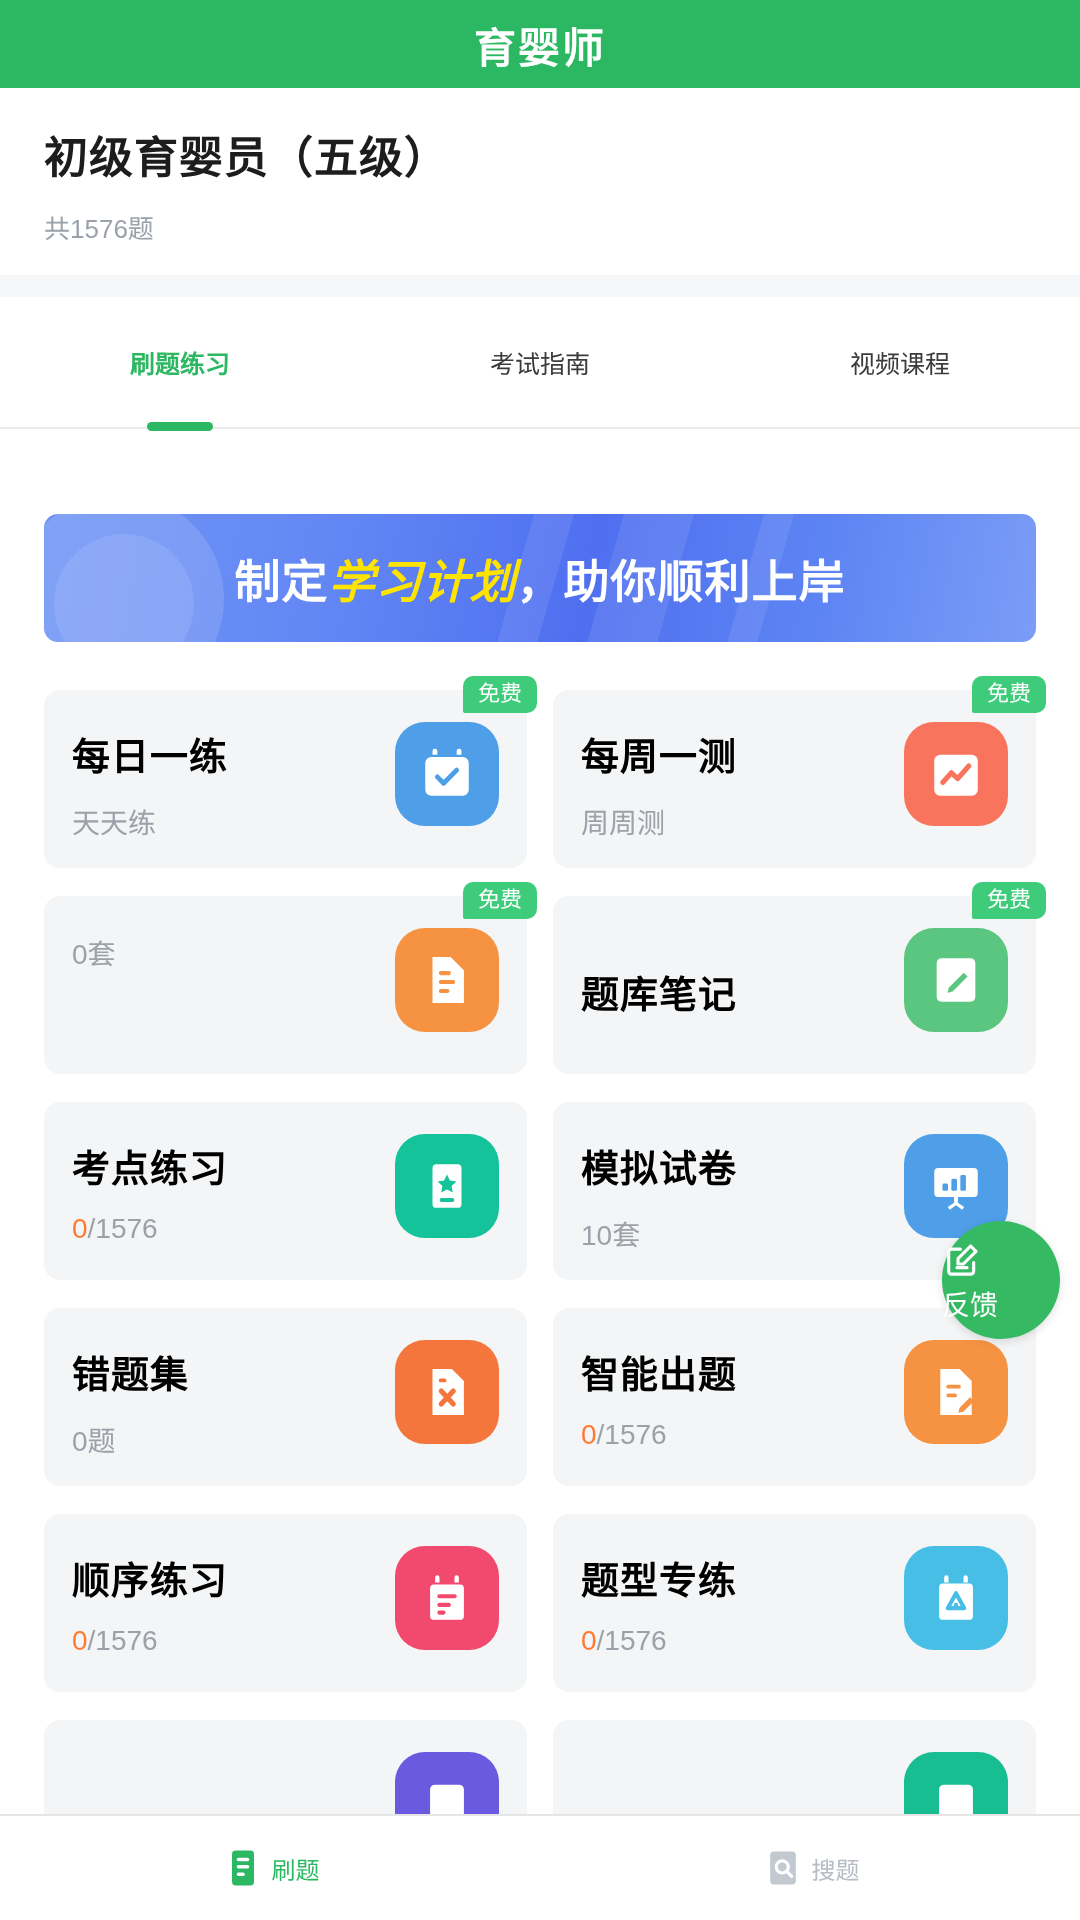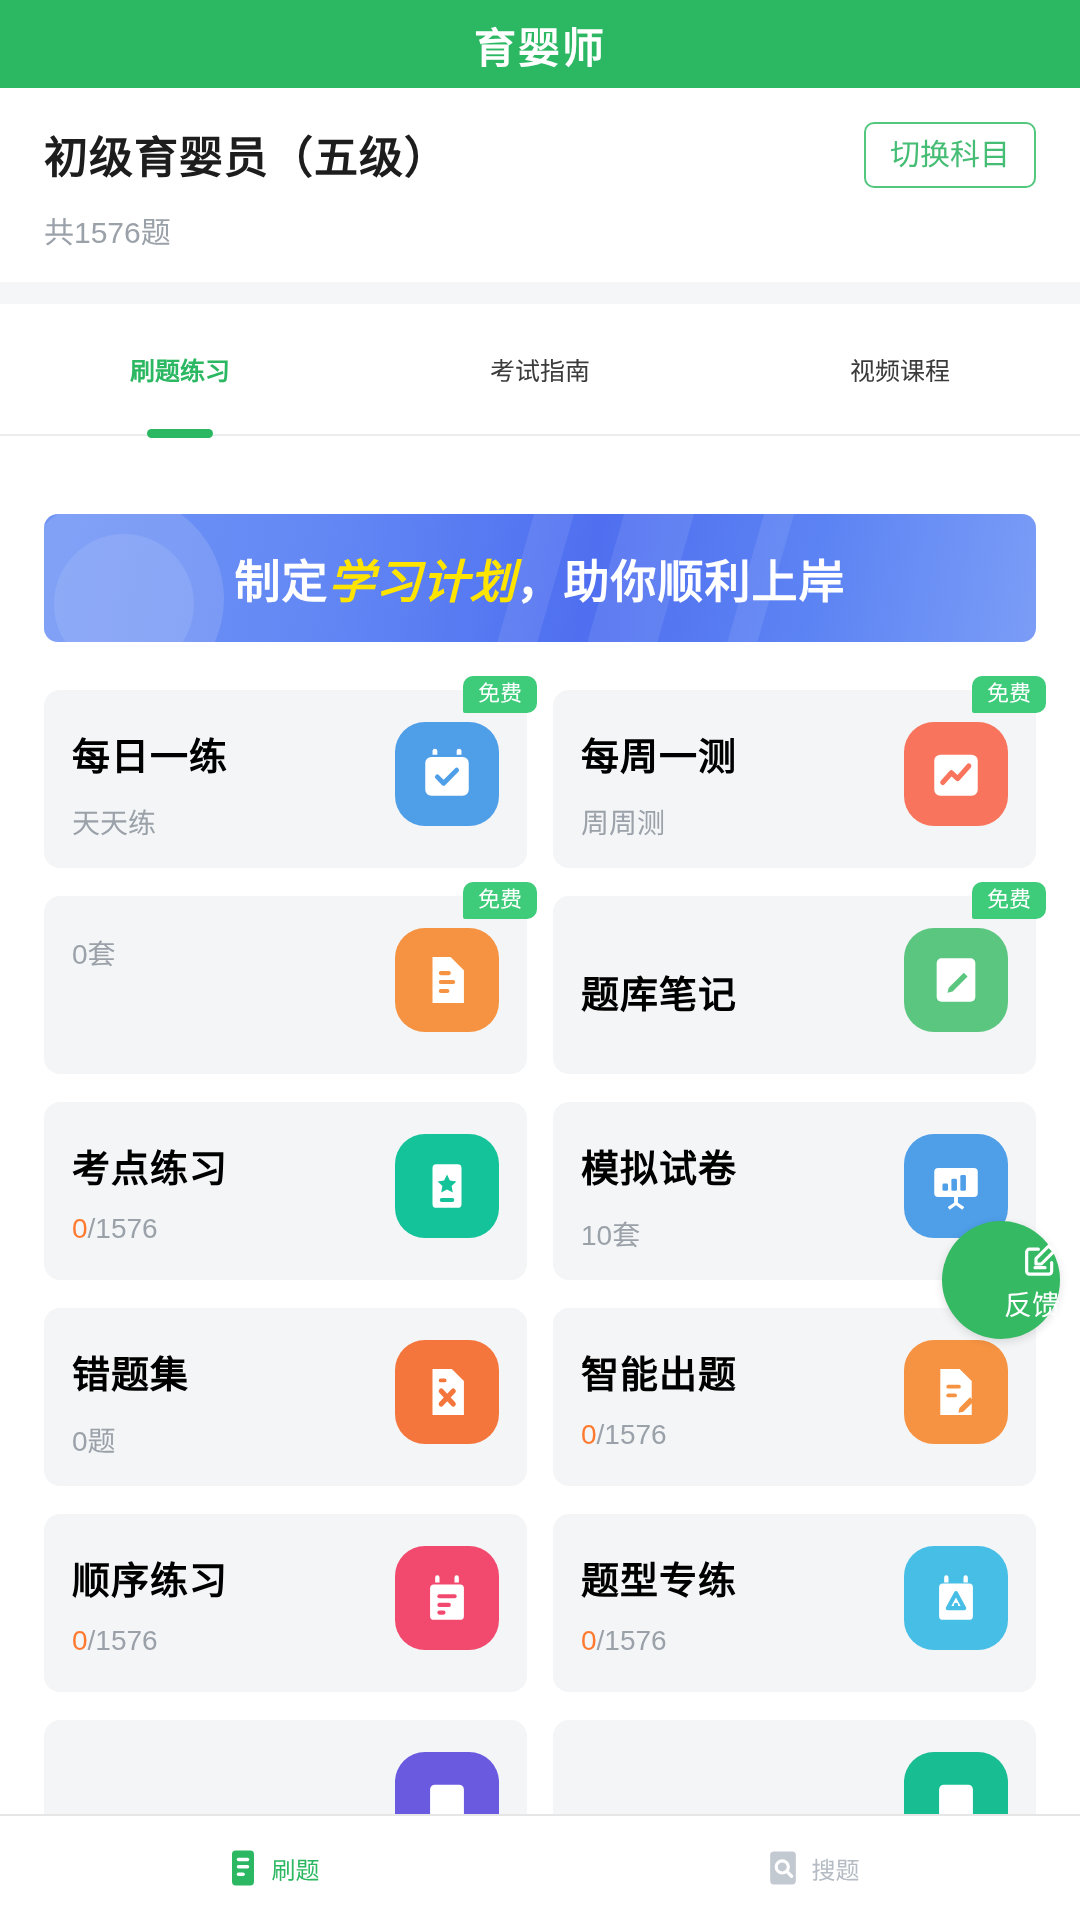--- a/index.html
+++ b/index.html
@@ -19,21 +19,21 @@
     color:#fff; font-size:42px; font-weight:bold; letter-spacing:2px;
   }
 
   
   .subject{
     background:#fff; padding:34px 44px 30px 44px;
     display:flex; align-items:flex-start; justify-content:space-between;
   }
   .subject-left{ display:flex; flex-direction:column; gap:22px; }
   .subject-name{ font-size:44px; font-weight:bold; color:#1d1d1d; letter-spacing:1px;}
-  .subject-count{ font-size:30px; color:#9aa1a9; }
+  .subject-count{ font-size:26px; color:#9aa1a9; }
   .switch-btn{
     border:2px solid #54c77f; border-radius:10px;
     color:#45bd74; font-size:30px; padding:16px 24px;
     background:#fff; white-space:nowrap; line-height:1;
   }
 
   .gapbar{ height:22px; background:#f5f6f8; }
 
   
   .tabs{
@@ -115,21 +115,21 @@
     flex-shrink:0; margin-top:2px;
   }
   .ico svg{ width:58px; height:58px; display:block; }
 
   
   .fab{
     position:absolute; right:20px; top:1221px;
     width:118px; height:118px; border-radius:50%;
     background:#35B963; color:#fff; z-index:40;
     display:flex; flex-direction:column;
-    align-items:flex-end; justify-content:center; gap:12px;
+    align-items:flex-start; justify-content:center; gap:12px;
     box-shadow:0 3px 10px rgba(0,0,0,.12);
   }
   .fab svg{ width:40px; height:40px; }
   .fab-label{ font-size:28px; color:#fff; line-height:1; }
 
   
   .tabbar{
     position:absolute; left:0; right:0; bottom:0; height:106px;
     background:#fff; border-top:2px solid #e6e6e6;
     display:flex; align-items:center; z-index:50;
@@ -149,21 +149,20 @@
 
   <div class="topbar">
     <div class="topbar-title">育婴师</div>
   </div>
 
   <div class="subject">
     <div class="subject-left">
       <div class="subject-name">初级育婴员（五级）</div>
       <div class="subject-count">共1576题</div>
     </div>
-    <button class="switch-btn">切换科目</button>
   </div>
 
   <div class="gapbar"></div>
 
   <div class="tabs">
     <div class="tab active">刷题练习</div>
     <div class="tab">考试指南</div>
     <div class="tab">视频课程</div>
   </div>
 

